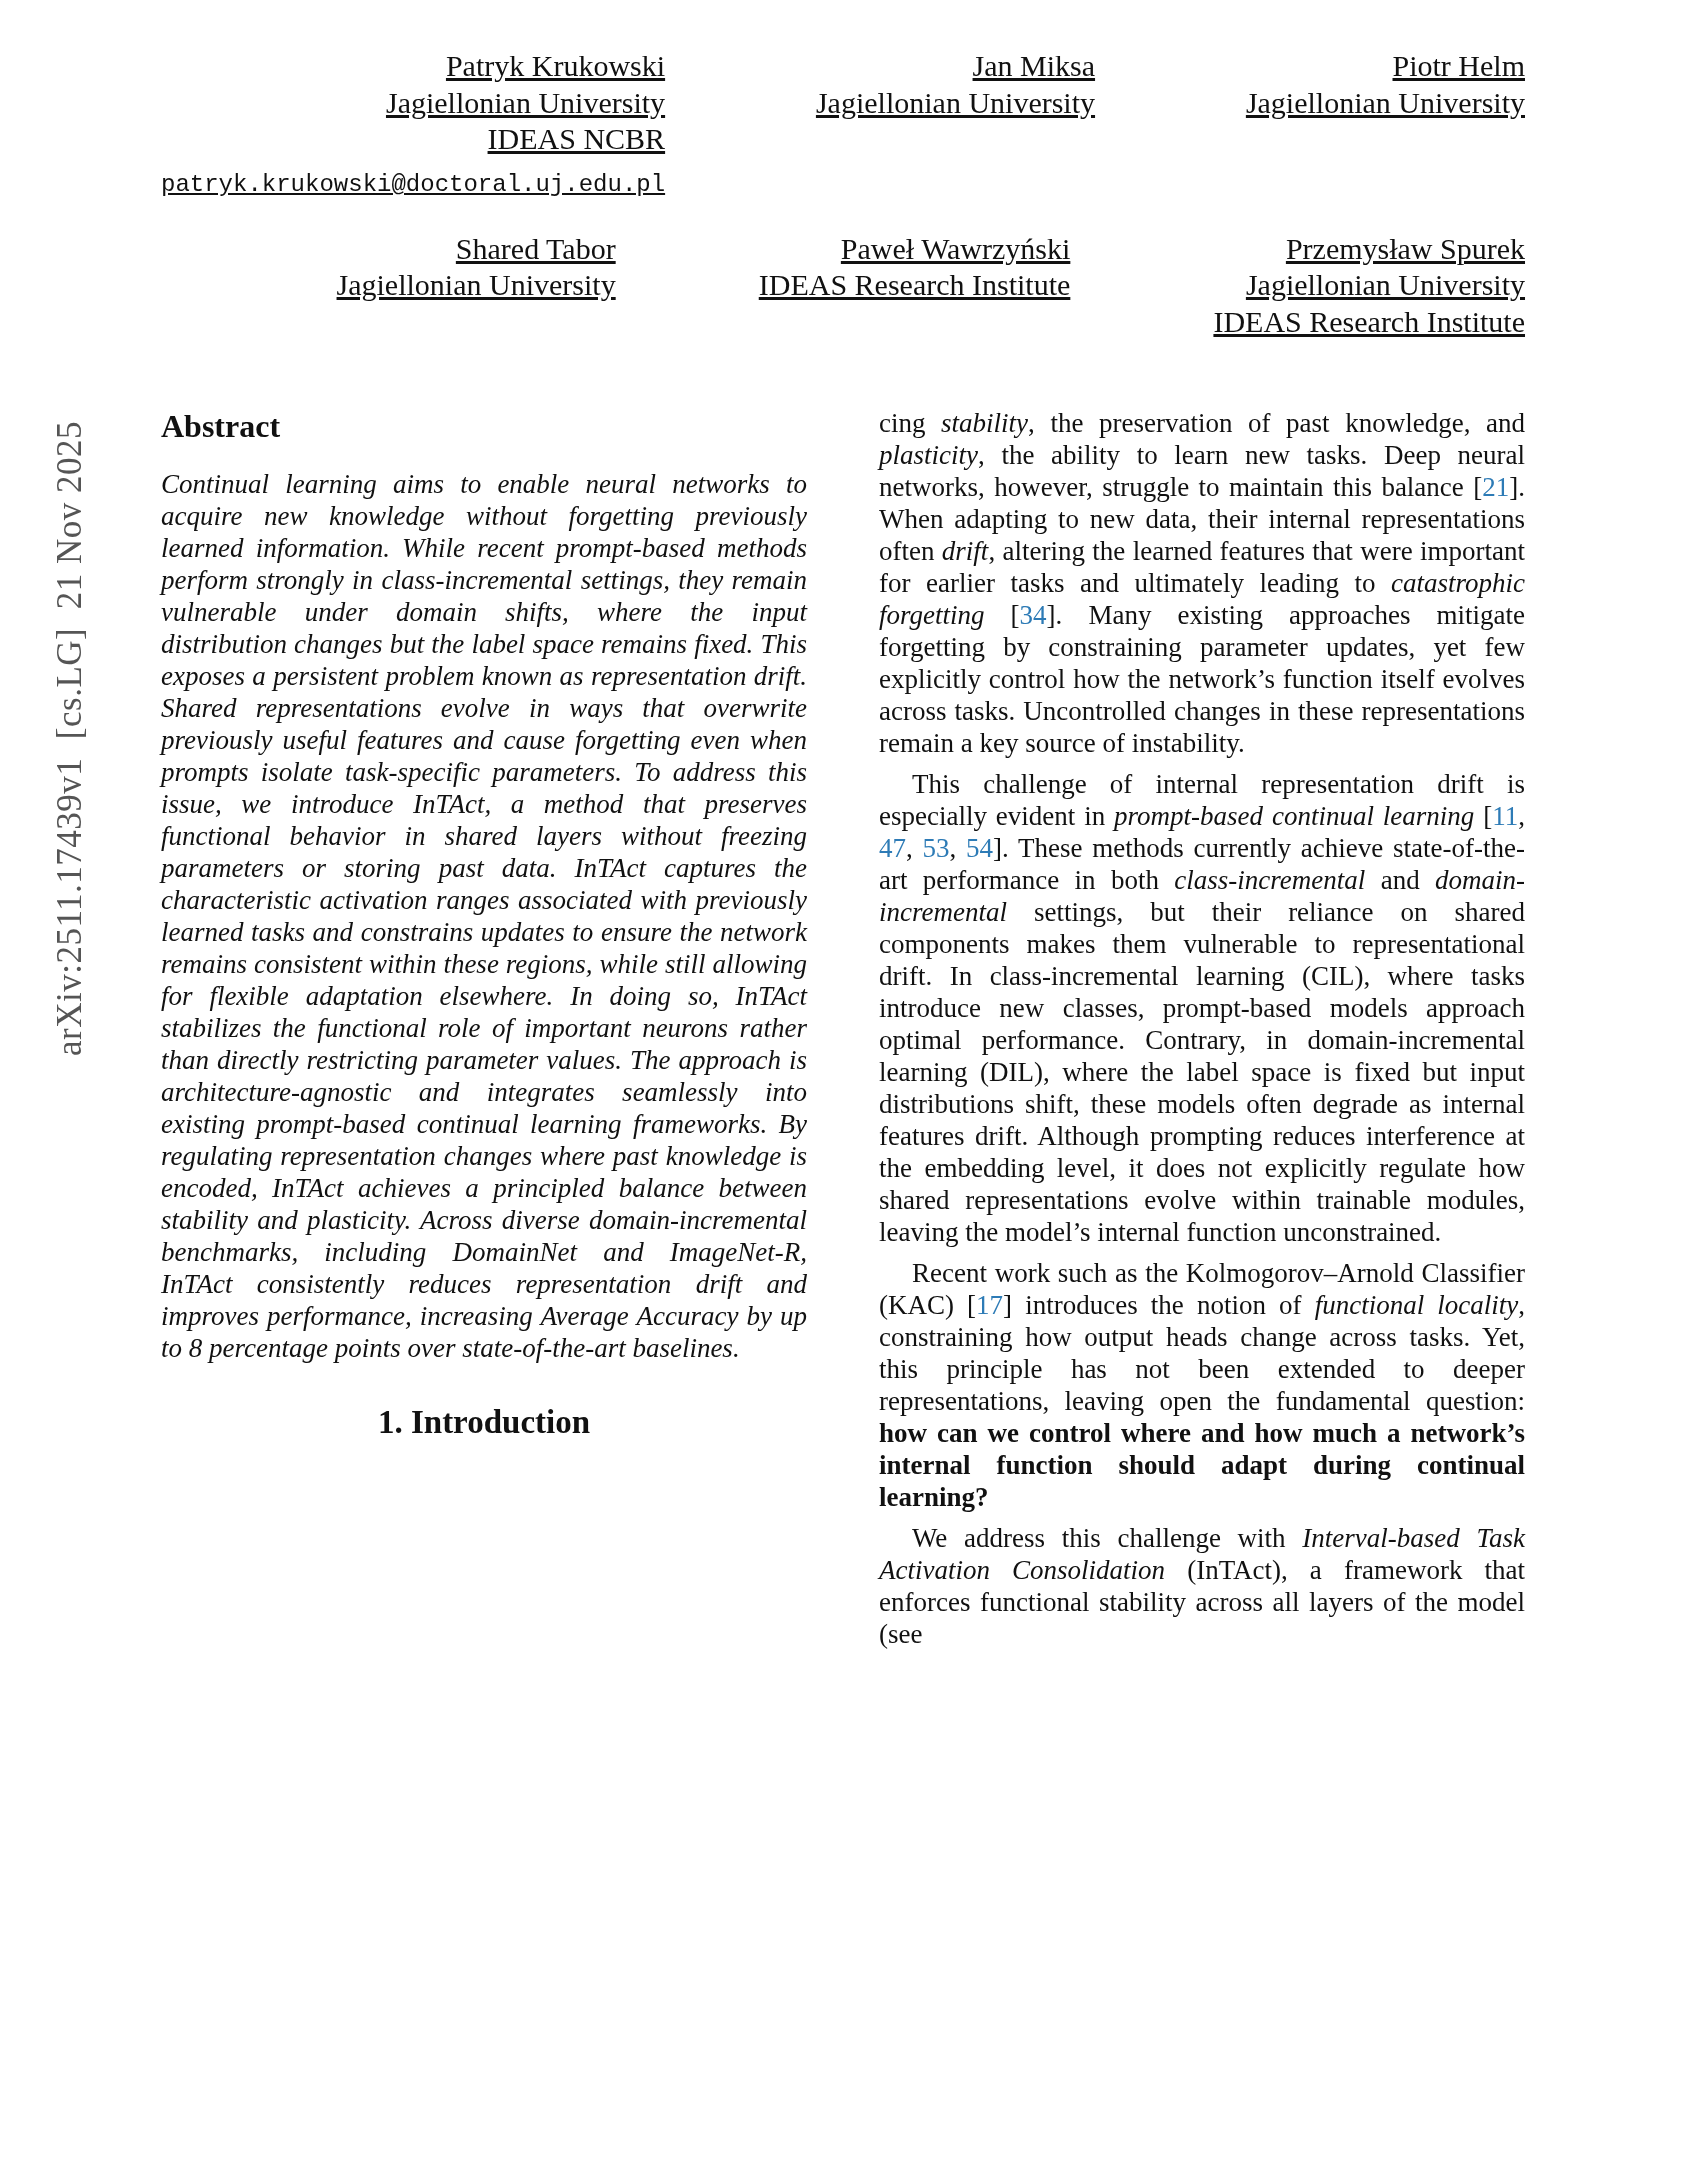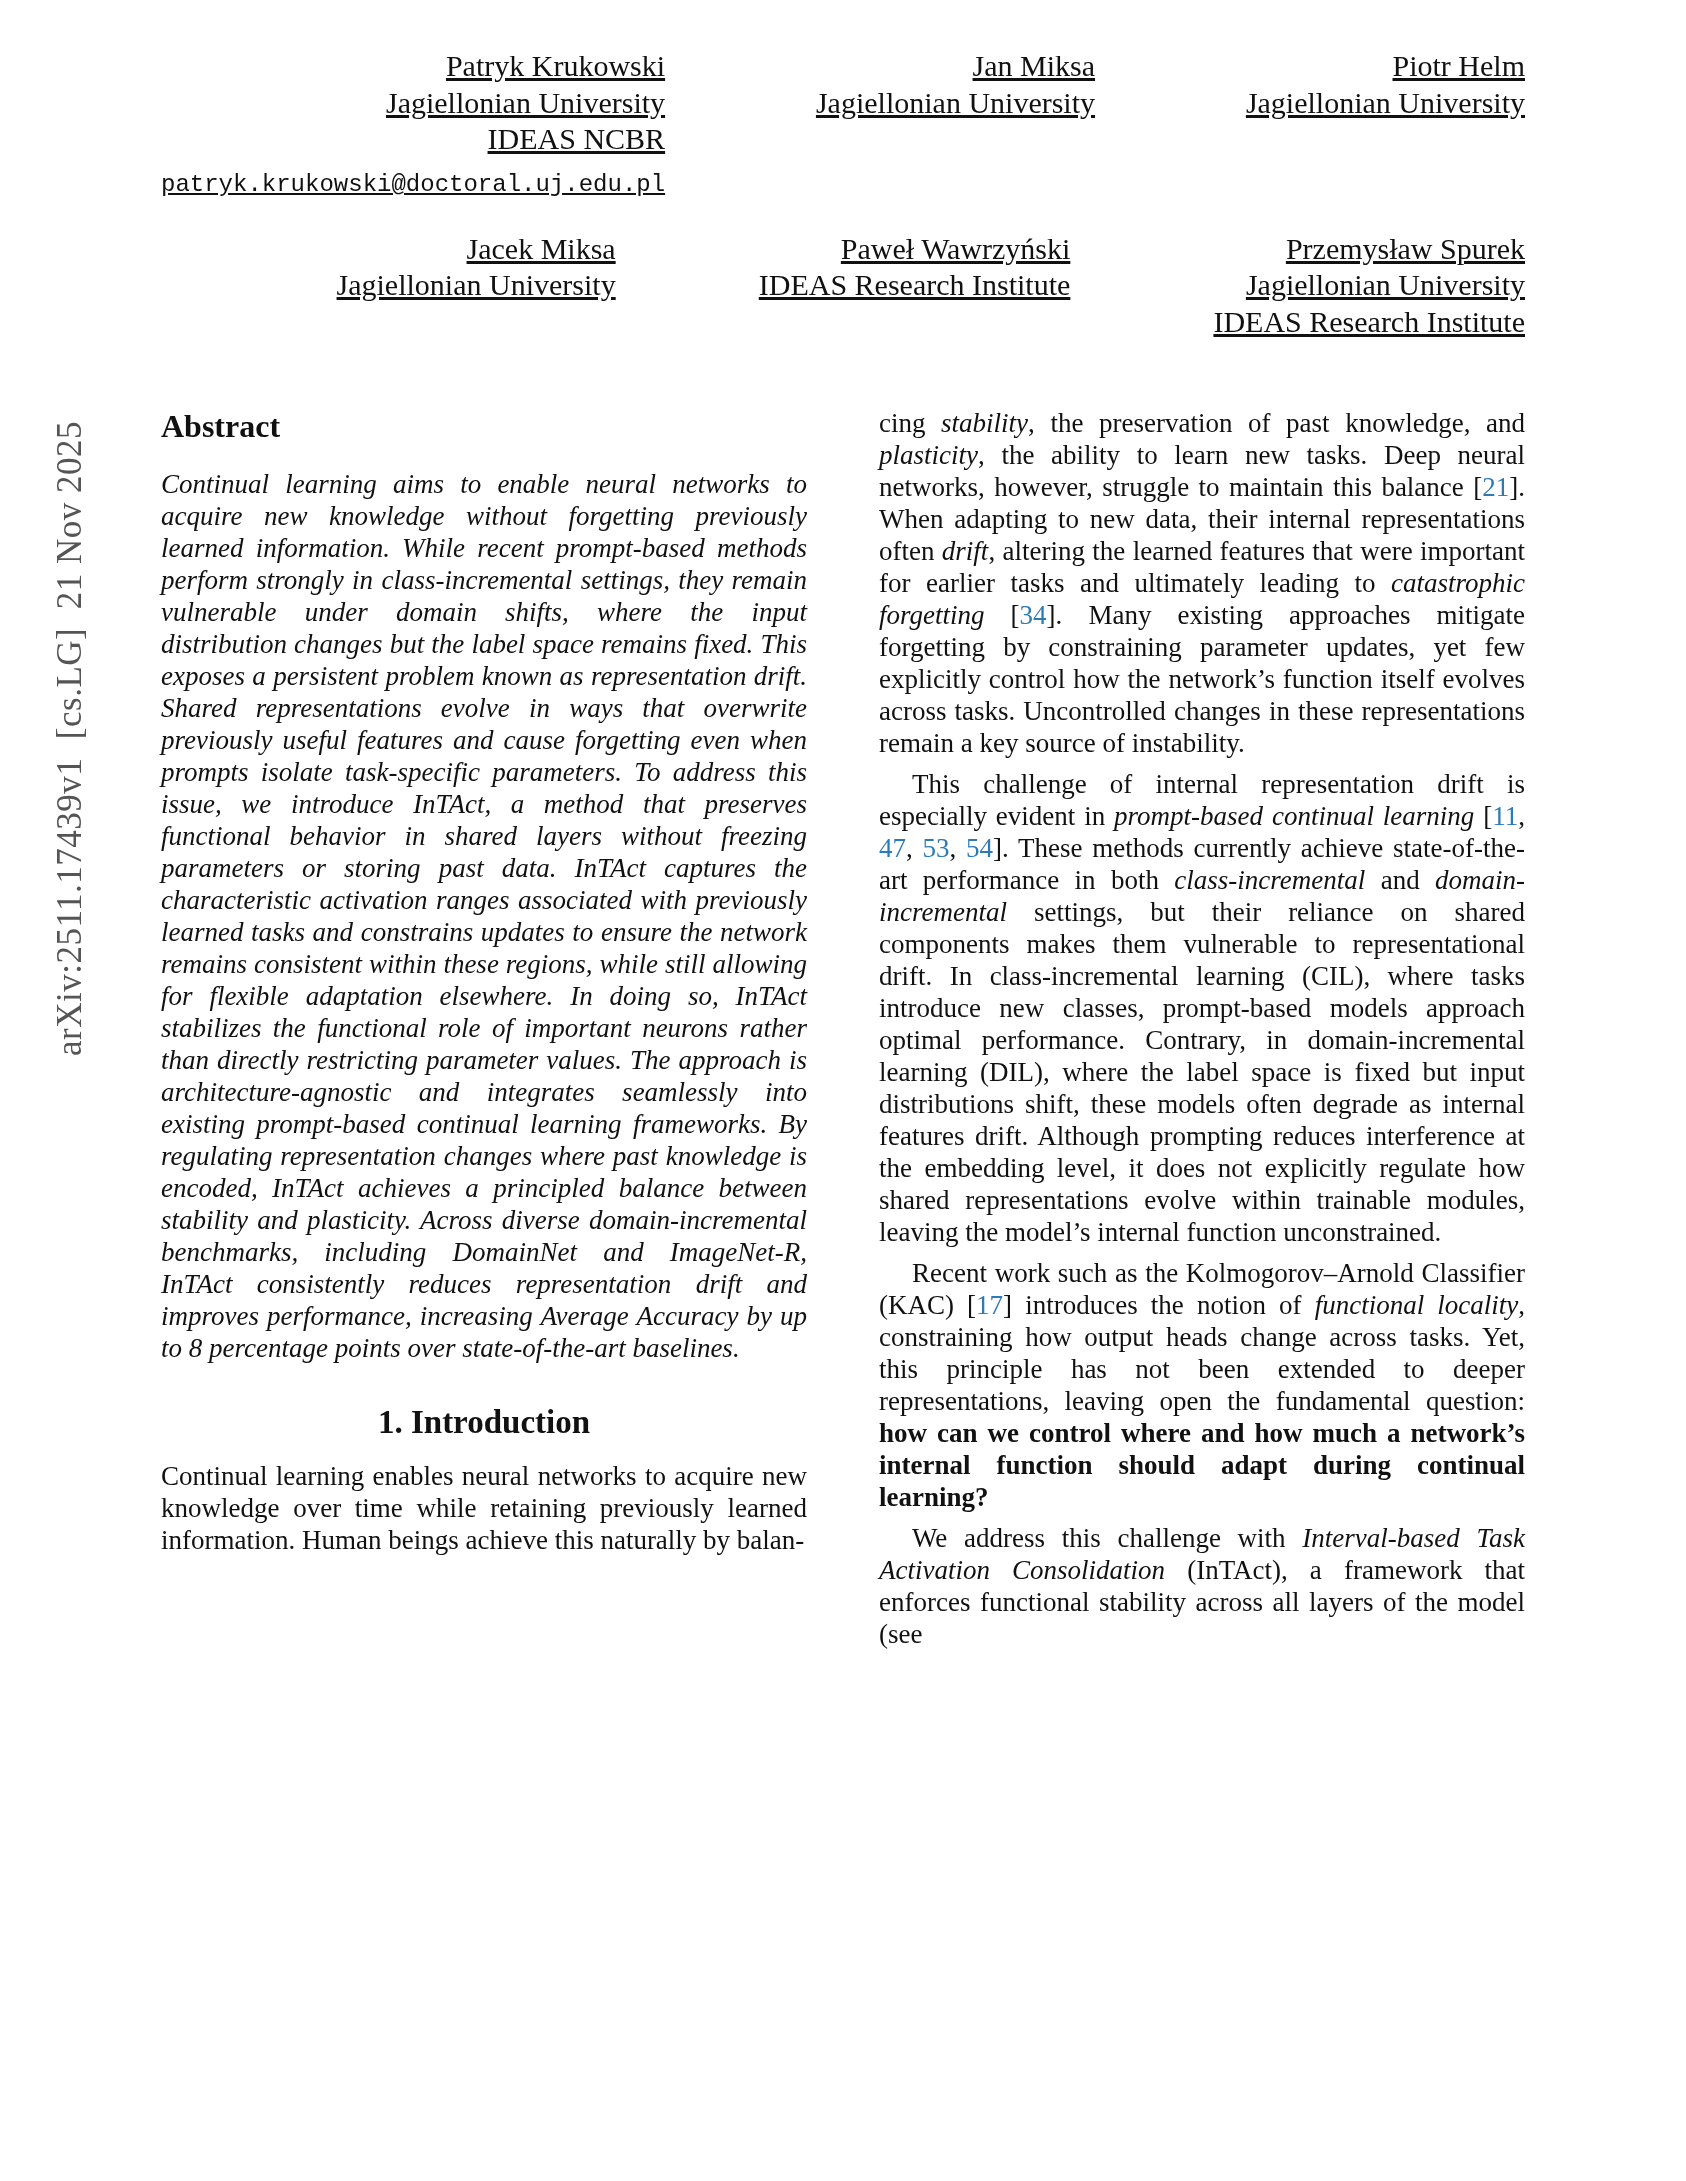--- a/index.html
+++ b/index.html
@@ -73,41 +73,40 @@
         <div class="author-name">Jan Miksa</div>
         <div class="author-affil">Jagiellonian University</div>
       </div>
       <div class="author-block">
         <div class="author-name">Piotr Helm</div>
         <div class="author-affil">Jagiellonian University</div>
       </div>
     </div>
   <div class="authors-row" id="authors-row-1">
       <div class="author-block">
-        <div class="author-name">Jacek Miksa</div>
+        <div class="author-name">Shared Tabor</div>
         <div class="author-affil">Jagiellonian University</div>
       </div>
       <div class="author-block">
         <div class="author-name">Paweł Wawrzyński</div>
         <div class="author-affil">IDEAS Research Institute</div>
       </div>
       <div class="author-block">
         <div class="author-name">Przemysław Spurek</div>
         <div class="author-affil">Jagiellonian University</div>
         <div class="author-affil">IDEAS Research Institute</div>
       </div>
     </div>
 
   <div class="cols">
 
     <div class="col">
       <div class="abstract-heading">Abstract</div>
       <p class="abstract-text">Continual learning aims to enable neural networks to acquire new knowledge without forgetting previously learned information. While recent prompt-based methods perform strongly in class-incremental settings, they remain vulnerable under domain shifts, where the input distribution changes but the label space remains fixed. This exposes a persistent problem known as representation drift. Shared representations evolve in ways that overwrite previously useful features and cause forgetting even when prompts isolate task-specific parameters. To address this issue, we introduce InTAct, a method that preserves functional behavior in shared layers without freezing parameters or storing past data. InTAct captures the characteristic activation ranges associated with previously learned tasks and constrains updates to ensure the network remains consistent within these regions, while still allowing for flexible adaptation elsewhere. In doing so, InTAct stabilizes the functional role of important neurons rather than directly restricting parameter values. The approach is architecture-agnostic and integrates seamlessly into existing prompt-based continual learning frameworks. By regulating representation changes where past knowledge is encoded, InTAct achieves a principled balance between stability and plasticity. Across diverse domain-incremental benchmarks, including DomainNet and ImageNet-R, InTAct consistently reduces representation drift and improves performance, increasing Average Accuracy by up to 8 percentage points over state-of-the-art baselines.</p>
       <h2 class="section-heading">1. Introduction</h2>
-      <p class="body-par">Continual learning enables neural networks to acquire new knowledge over time while retaining previously learned information. Human beings achieve this naturally by balan-</p>
     </div>
 
     <div class="col" id="right-col">
         <p class="body-par"><span>cing </span><span class="em">stability</span><span>, the preservation of past knowledge, and </span><span class="em">plasticity</span><span>, the ability to learn new tasks. Deep neural networks, however, struggle to maintain this balance [</span><span class="cite">21</span><span>]. When adapting to new data, their internal representations often </span><span class="em">drift</span><span>, altering the learned features that were important for earlier tasks and ultimately leading to </span><span class="em">catastrophic forgetting</span><span> [</span><span class="cite">34</span><span>]. Many existing approaches mitigate forgetting by constraining parameter updates, yet few explicitly control how the network’s function itself evolves across tasks. Uncontrolled changes in these representations remain a key source of instability.</span></p>
         <p class="body-par indent"><span>This challenge of internal representation drift is especially evident in </span><span class="em">prompt-based continual learning</span><span> [</span><span class="cite">11</span><span>, </span><span class="cite">47</span><span>, </span><span class="cite">53</span><span>, </span><span class="cite">54</span><span>]. These methods currently achieve state-of-the-art performance in both </span><span class="em">class-incremental</span><span> and </span><span class="em">domain-incremental</span><span> settings, but their reliance on shared components makes them vulnerable to representational drift. In class-incremental learning (CIL), where tasks introduce new classes, prompt-based models approach optimal performance. Contrary, in domain-incremental learning (DIL), where the label space is fixed but input distributions shift, these models often degrade as internal features drift. Although prompting reduces interference at the embedding level, it does not explicitly regulate how shared representations evolve within trainable modules, leaving the model’s internal function unconstrained.</span></p>
         <p class="body-par indent"><span>Recent work such as the Kolmogorov–Arnold Classifier (KAC) [</span><span class="cite">17</span><span>] introduces the notion of </span><span class="em">functional locality</span><span>, constraining how output heads change across tasks. Yet, this principle has not been extended to deeper representations, leaving open the fundamental question: </span><span class="strong">how can we control where and how much a network’s internal function should adapt during continual learning?</span></p>
         <p class="body-par indent"><span>We address this challenge with </span><span class="em">Interval-based Task Activation Consolidation</span><span> (InTAct), a framework that enforces functional stability across all layers of the model (see</span></p>
       </div>
 
   </div>

